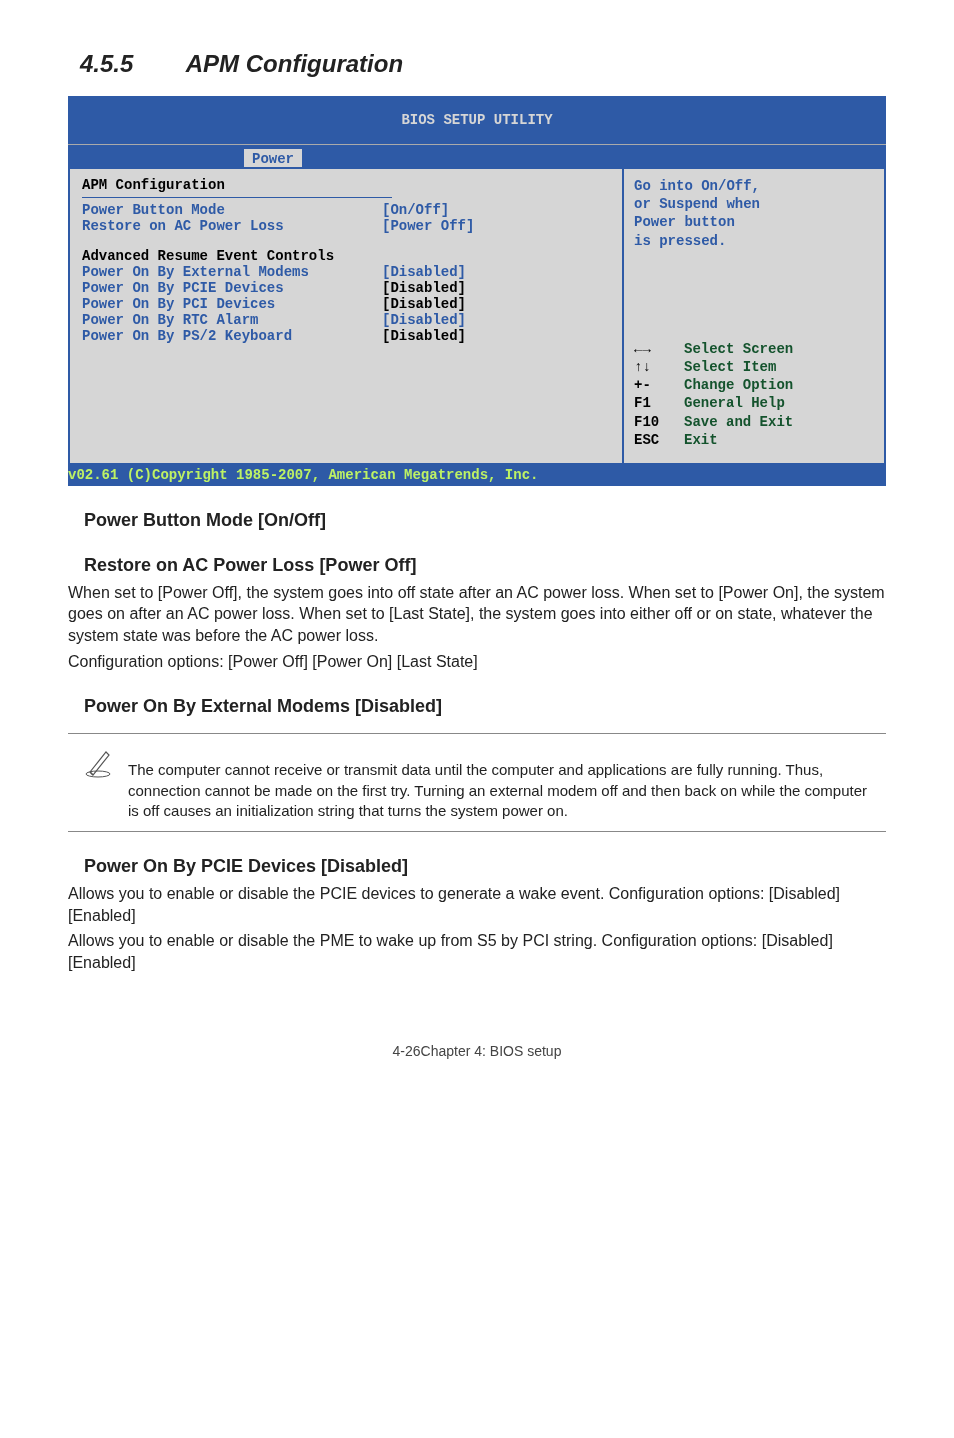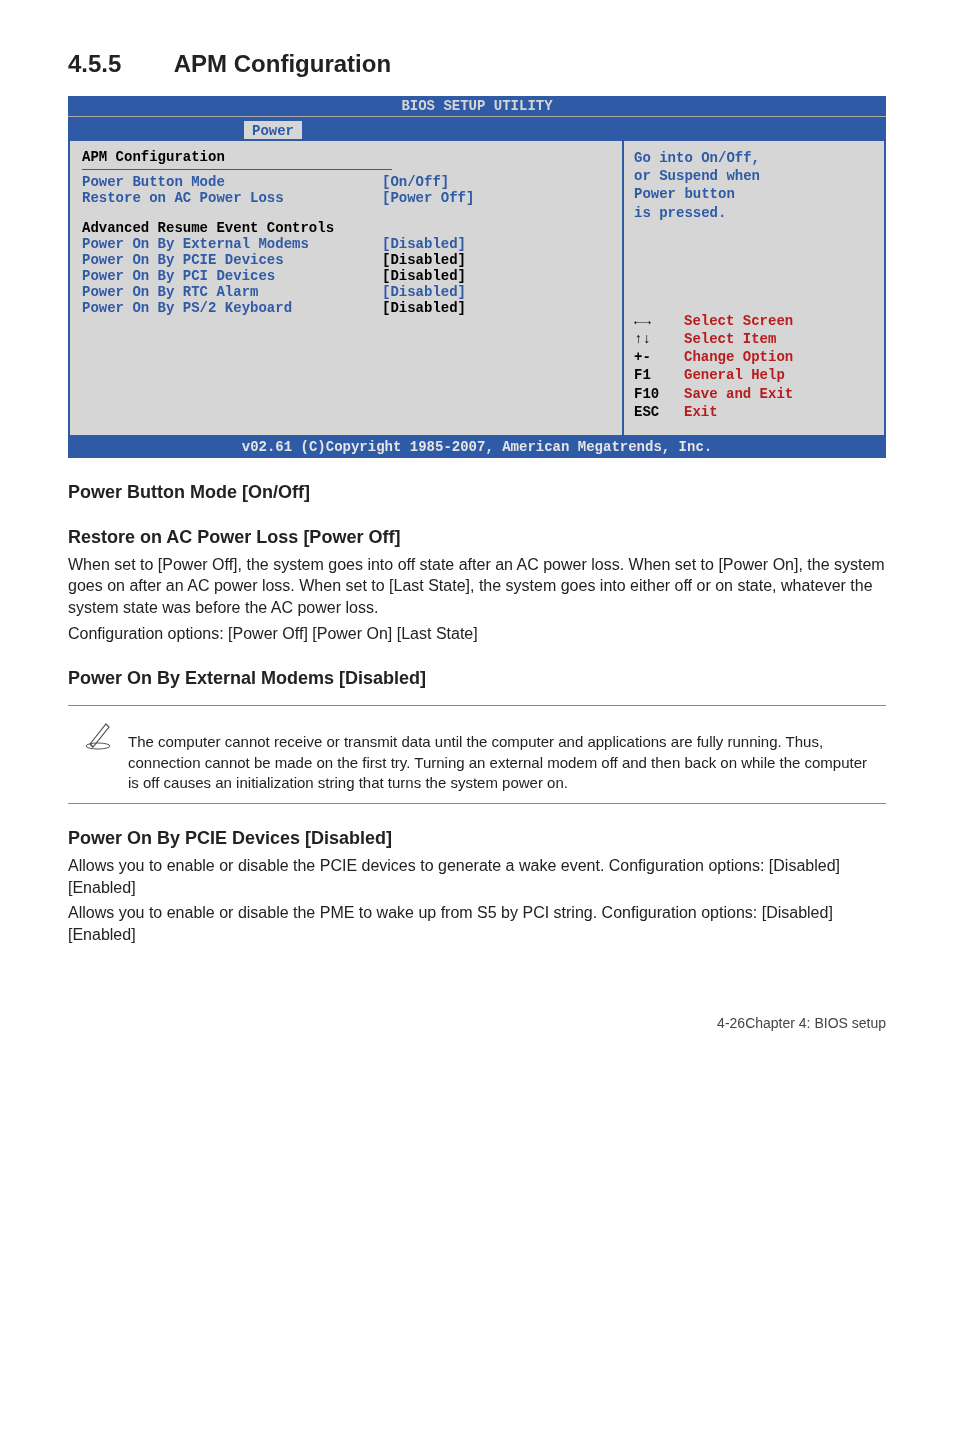--- a/index.html
+++ b/index.html
@@ -8,21 +8,22 @@
     font-family: Arial, Helvetica, sans-serif;
     color: #222;
     width: 954px;
   }
   .page {
     padding: 50px 68px 30px 68px;
   }
   h2.sec-heading {
     font-size: 24px;
     font-weight: bold;
-    margin: 0 0 18px 0;
+    margin: 0 0 18px 12px;
+    font-style: italic;
   }
   h2.sec-heading .secnum {
     display: inline-block;
     width: 100px;
   }
 
   
   .bios-panel {
     width: 100%;
     font-family: "Courier New", monospace;
@@ -30,21 +31,21 @@
     font-weight: bold;
     color: #2e5aa6;
     background: #d6d6d6;
     border-collapse: collapse;
     margin-bottom: 22px;
   }
   .bios-header {
     background: #2e5aa6;
     color: #d6d6d6;
     text-align: center;
-    padding: 2px 0;
+    padding: 16px 0;
     font-weight: bold;
     border-bottom: 1px solid #aaa;
   }
   .bios-tabs {
     background: #2e5aa6;
     color: #d6d6d6;
     height: 22px;
     position: relative;
     padding-left: 44px;
   }
@@ -85,34 +86,33 @@
   .bios-row { display: flex; }
   .bios-label { width: 300px; }
   .bios-value { }
   .bios-black { color: #000; }
   .bios-blue { color: #2e5aa6; }
   .bios-spacer { height: 14px; }
   .bios-right .help { color: #2e5aa6; line-height: 1.3; }
   .bios-right .legend { margin-top: 90px; line-height: 1.3; }
   .bios-right .legend-row { display: flex; }
   .bios-right .legend-row .lkey { width: 50px; color: #000; }
-  .bios-right .legend-row .laction { color: #b91c1c; }
+  .bios-right .legend-row .laction { color: #14532d; }
   .bios-footer {
     background: #2e5aa6;
-    color: #e5e5e5;
-    text-align: center;
+    color: #bef264;
     padding: 2px 0 3px 0;
     border-top: 2px solid #2e5aa6;
   }
 
   
   h3.sub {
     font-size: 18px;
     font-weight: bold;
-    margin: 24px 0 6px 0;
+    margin: 24px 0 6px 16px;
   }
   p.body {
     font-size: 16px;
     line-height: 1.35;
     margin: 0 0 4px 0;
   }
   .note-box {
     margin-top: 16px;
     border-top: 1px solid #888;
     border-bottom: 1px solid #888;
@@ -127,21 +127,21 @@
     padding-top: 2px;
   }
   .note-text {
     flex: 1;
     font-size: 15px;
     line-height: 1.35;
     margin-top: 16px;
   }
   .page-footer {
     display: flex;
-    justify-content: flex-end;
+    justify-content: center;
     font-size: 14px;
     color: #444;
     margin-top: 70px;
   }
 </style>
 </head>
 <body>
 
 <div class="page">
 

